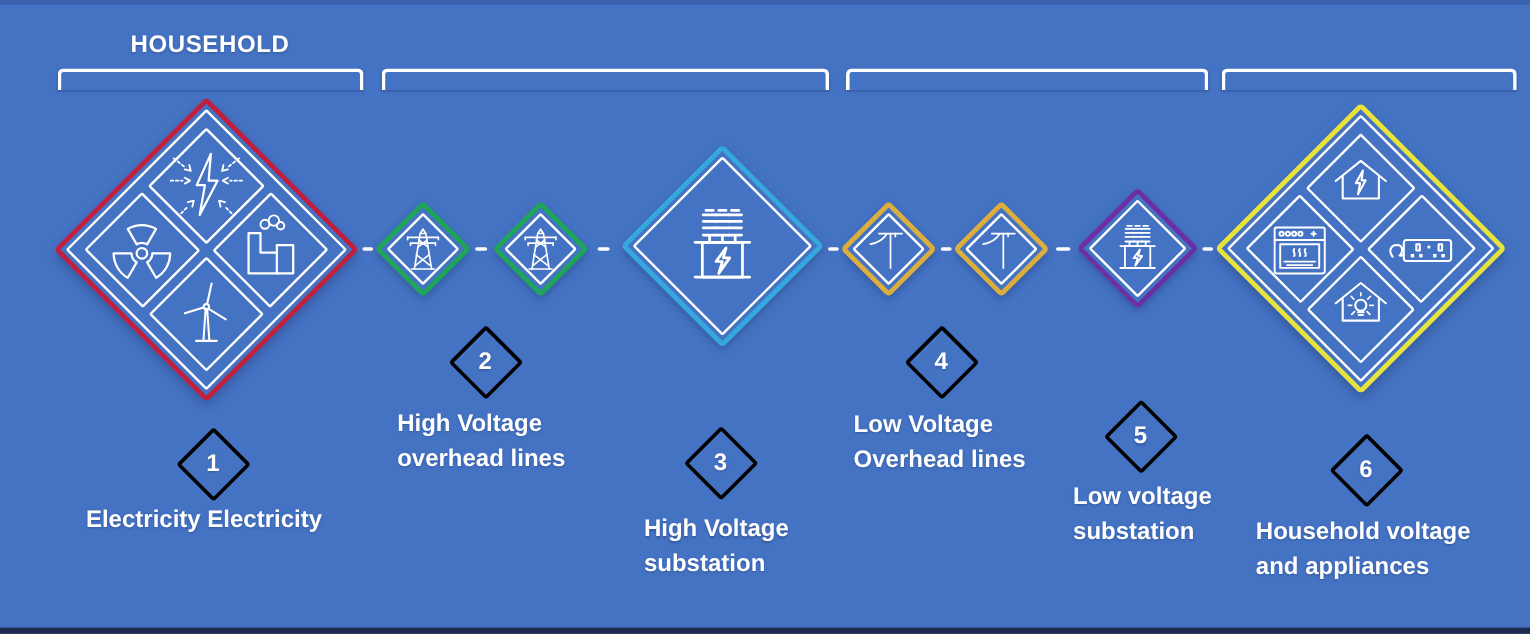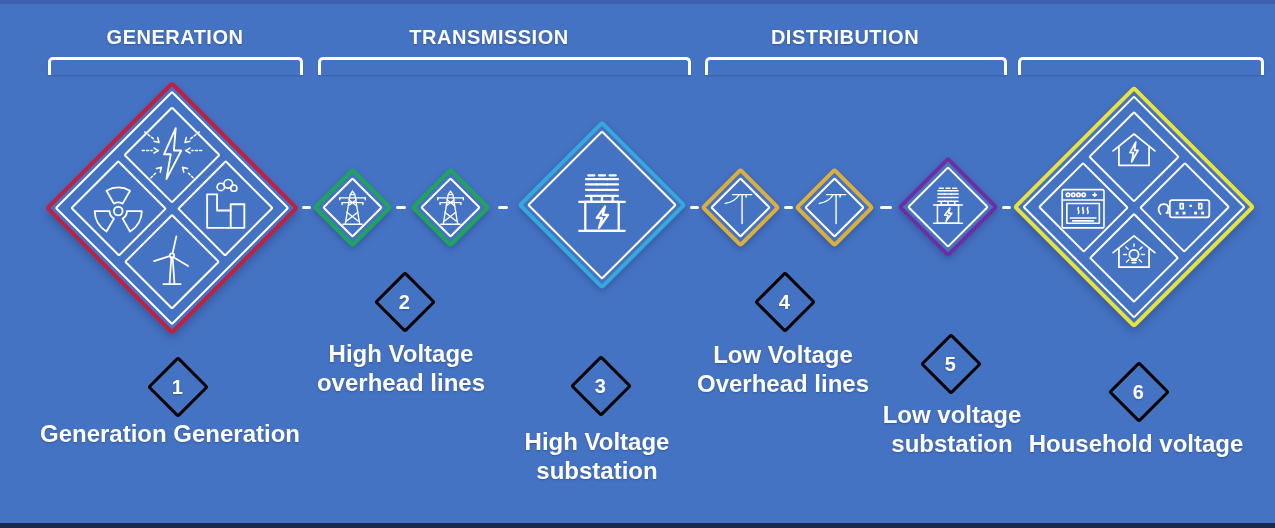--- a/index.html
+++ b/index.html
@@ -41,38 +41,36 @@
   .c-badge-yellow{border-color:#CFE04A;}
 
   .badge{
     position:absolute;width:38px;height:38px;transform:rotate(45deg);
     border:3px solid;border-radius:3px;display:flex;align-items:center;justify-content:center;
   }
   .badge span{transform:rotate(-45deg);color:#fff;font-size:20px;font-weight:700;
     text-shadow:0 1px 2px rgba(15,35,80,.35);}
 
   .lbl{
-    position:absolute;transform:translateX(-50%);text-align:center;color:#fff;
-    font-size:24px;font-weight:700;line-height:29px;white-space:nowrap;
+    position:absolute;transform:translateX(-50%);text-align:left;color:#fff;
+    font-size:20px;font-weight:700;line-height:29px;white-space:nowrap;
     text-shadow:0 1px 2px rgba(15,35,80,.35);
   }
   .dash{position:absolute;top:206px;height:3px;background:#fff;border-radius:2px;}
 
   svg{stroke:#fff;fill:none;stroke-linecap:round;stroke-linejoin:round;}
   svg .fill{fill:#fff;stroke:none;}
 </style>
 </head>
 <body>
 
 <div class="stage">
   <div class="edge-top"></div>
 
-  <div class="hdr" style="left:175px">GENERATION</div>
-  <div class="hdr" style="left:489px">TRANSMISSION</div>
-  <div class="hdr" style="left:845px">DISTRIBUTION</div>
+  <div class="hdr" style="left:175px">HOUSEHOLD</div>
 
   <div class="bracket" style="left:48px;width:249px"></div>
   <div class="bracket" style="left:318px;width:367px"></div>
   <div class="bracket" style="left:705px;width:296px"></div>
   <div class="bracket" style="left:1018px;width:240px"></div>
 
   <div class="dash" style="left:302px;width:9px"></div>
   <div class="dash" style="left:396px;width:10px"></div>
   <div class="dash" style="left:498px;width:10px"></div>
   <div class="dash" style="left:690px;width:9px"></div>
@@ -301,36 +299,37 @@
     <span>4</span>
   </div>
   <div class="badge c-purple" style="left:929px;top:342px">
     <span>5</span>
   </div>
   <div class="badge c-badge-yellow" style="left:1117px;top:370px">
     <span>6</span>
   </div>
 
   <div class="lbl" style="left:170px;top:419px">
-    <div>Generation Generation</div>
+    <div>Electricity Electricity</div>
   </div>
   <div class="lbl" style="left:401px;top:339px">
     <div>High Voltage</div>
     <div>overhead lines</div>
   </div>
   <div class="lbl" style="left:597px;top:427px">
     <div>High Voltage</div>
     <div>substation</div>
   </div>
   <div class="lbl" style="left:783px;top:340px">
     <div>Low Voltage</div>
     <div>Overhead lines</div>
   </div>
   <div class="lbl" style="left:952px;top:400px">
     <div>Low voltage</div>
     <div>substation</div>
   </div>
   <div class="lbl" style="left:1136px;top:429px">
     <div>Household voltage</div>
+    <div>and appliances</div>
   </div>
 
   <div class="edge-bottom"></div>
 </div>
 
 </body></html>

